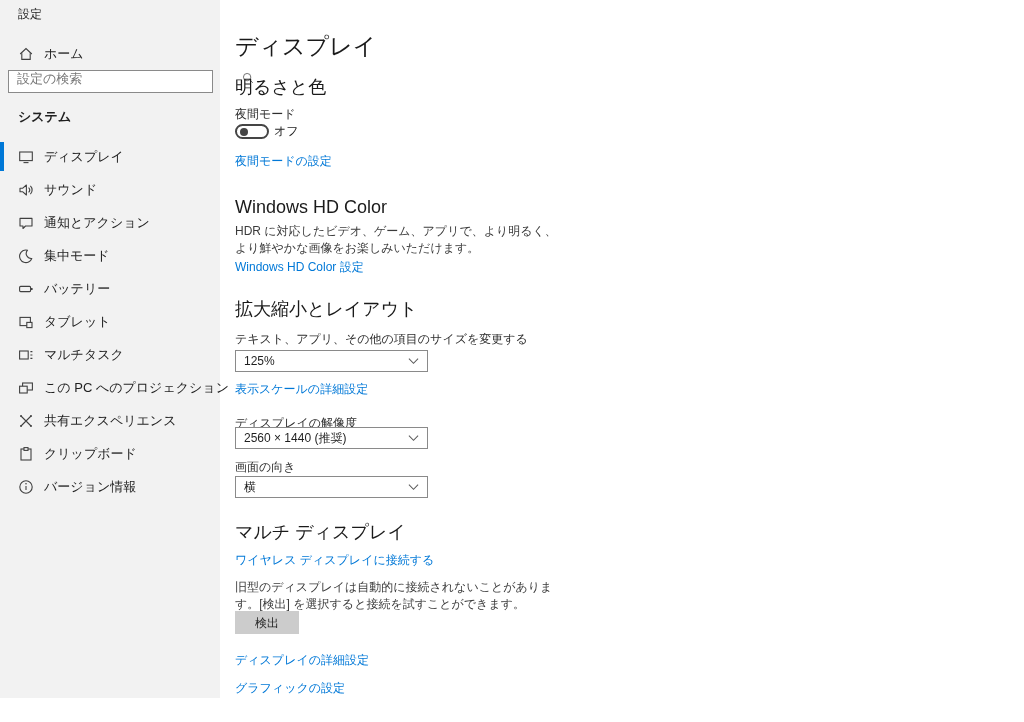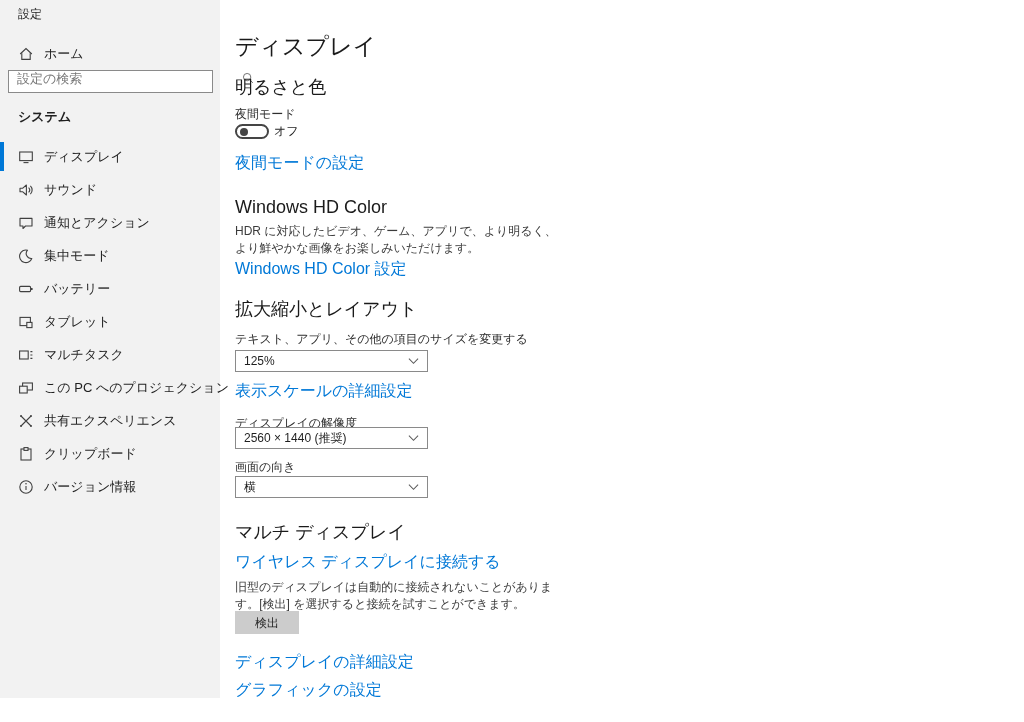--- a/index.html
+++ b/index.html
@@ -44,21 +44,21 @@
     background:var(--accent,#0078d7);
   }
   .icon svg { width:100%; height:100%; display:block; }
   
   .main { position:absolute; left:235px; top:0; width:640px; height:722px; }
   .main .abs { position:absolute; left:0; }
   h1.page-title { font-size:23px; font-weight:400; color:#1a1a1a; }
   h2.section-h { font-size:18px; font-weight:400; color:#1a1a1a; }
   .small-label { font-size:12px; color:#2e2e2e; }
   .desc { font-size:12px; line-height:17px; color:#3b3b3b; width:334px; }
-  .link { font-size:16px; color:var(--link,#0078d7); cursor:pointer; text-decoration:none; display:inline-block; }
+  .link { font-size:12px; color:var(--link,#0078d7); cursor:pointer; text-decoration:none; display:inline-block; }
   
   .toggle-row { display:flex; align-items:center; }
   .toggle {
     width:34px; height:15px; border:2px solid #454545; border-radius:9px;
     position:relative; background:transparent; cursor:pointer;
   }
   .toggle .knob {
     position:absolute; left:3px; top:50%; transform:translateY(-50%);
     width:8px; height:8px; border-radius:50%; background:#454545;
   }

